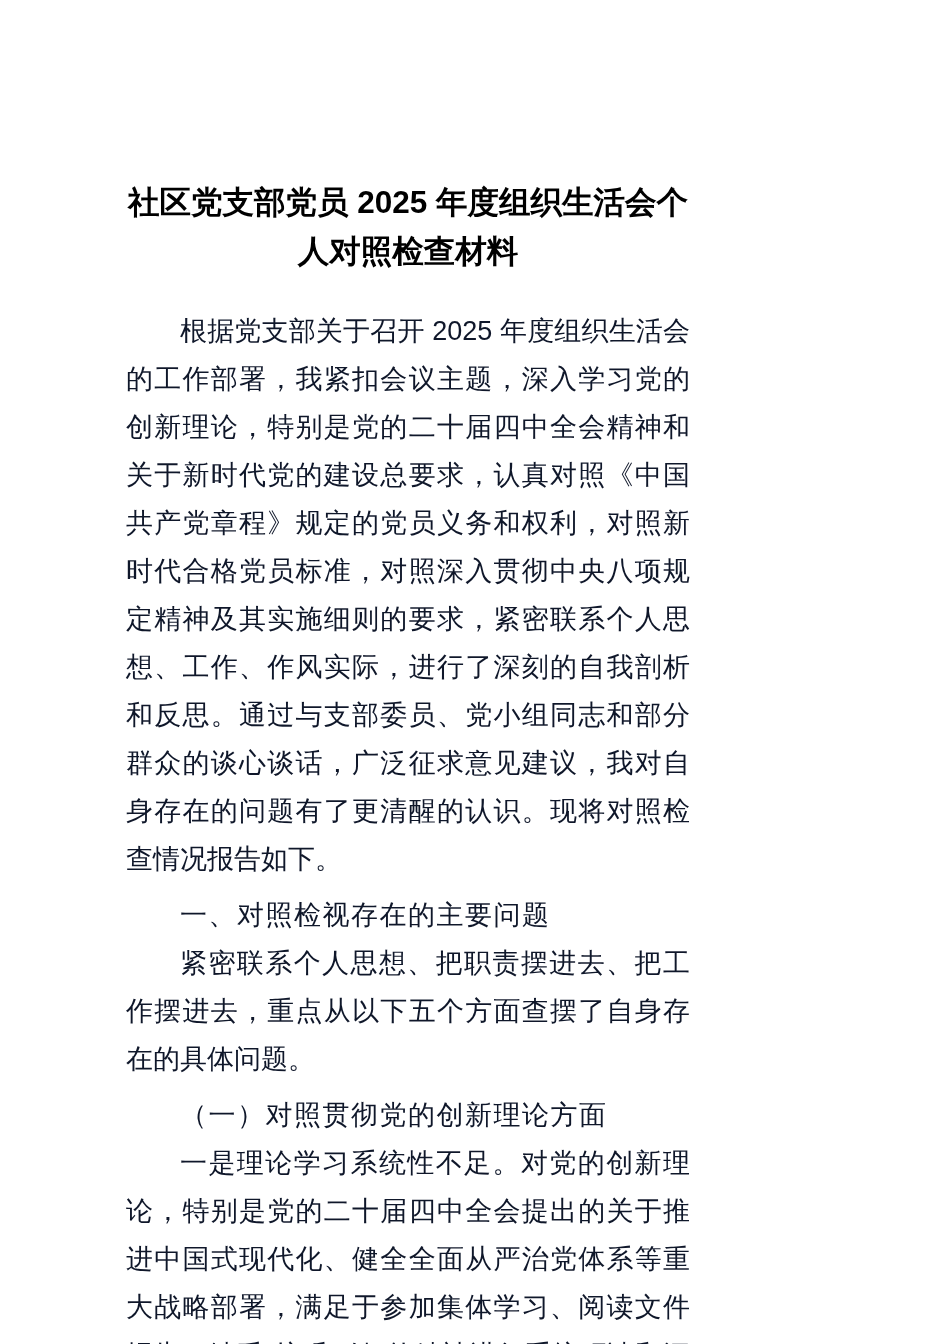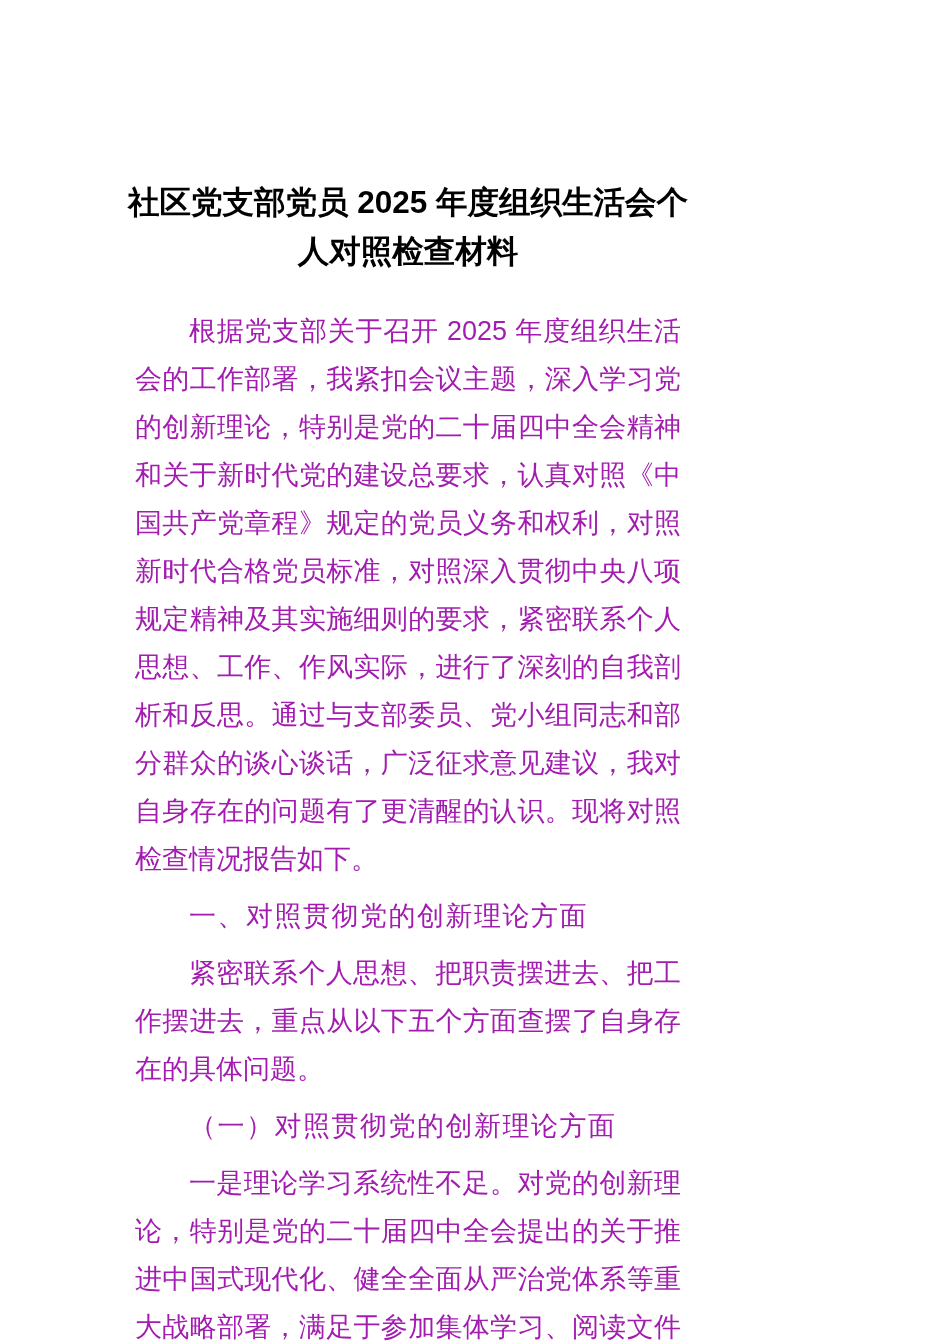--- a/index.html
+++ b/index.html
@@ -24,39 +24,39 @@
     font-weight: 700;
     line-height: 49px;
     text-align: center;
     color: #000000;
   }
   .doc-body {
     font-size: 27px;
     line-height: 48px;
   }
   .para {
-    margin: 9px;
+    margin: 0;
     text-indent: 2em;
     text-align: justify;
     word-break: normal;
-    color: #a21caf;
+    color: #0f172a;
   }
   .para.heading1,
   .para.heading2 {
     margin-top: 8px;
     letter-spacing: 1.5px;
     text-align: left;
   }
 </style>
 </head>
 <body>
 
 <div class="page">
   <h1 class="doc-title">社区党支部党员 2025 年度组织生活会个人对照检查材料</h1>
   <div class="doc-body">
 
   <p class="para body">根据党支部关于召开 2025 年度组织生活会的工作部署，我紧扣会议主题，深入学习党的创新理论，特别是党的二十届四中全会精神和关于新时代党的建设总要求，认真对照《中国共产党章程》规定的党员义务和权利，对照新时代合格党员标准，对照深入贯彻中央八项规定精神及其实施细则的要求，紧密联系个人思想、工作、作风实际，进行了深刻的自我剖析和反思。通过与支部委员、党小组同志和部分群众的谈心谈话，广泛征求意见建议，我对自身存在的问题有了更清醒的认识。现将对照检查情况报告如下。</p>
-      <p class="para heading1">一、对照贯彻党的创新理论方面</p>
+      <p class="para heading1">一、对照检视存在的主要问题</p>
       <p class="para body">紧密联系个人思想、把职责摆进去、把工作摆进去，重点从以下五个方面查摆了自身存在的具体问题。</p>
       <p class="para heading2">（一）对照贯彻党的创新理论方面</p>
       <p class="para body">一是理论学习系统性不足。对党的创新理论，特别是党的二十届四中全会提出的关于推进中国式现代化、健全全面从严治党体系等重大战略部署，满足于参加集体学习、阅读文件报告，缺乏“挤”和“钻”的精神进行系统研读和深入思考。例</p>
     </div>
 </div>
 
 </body></html>

